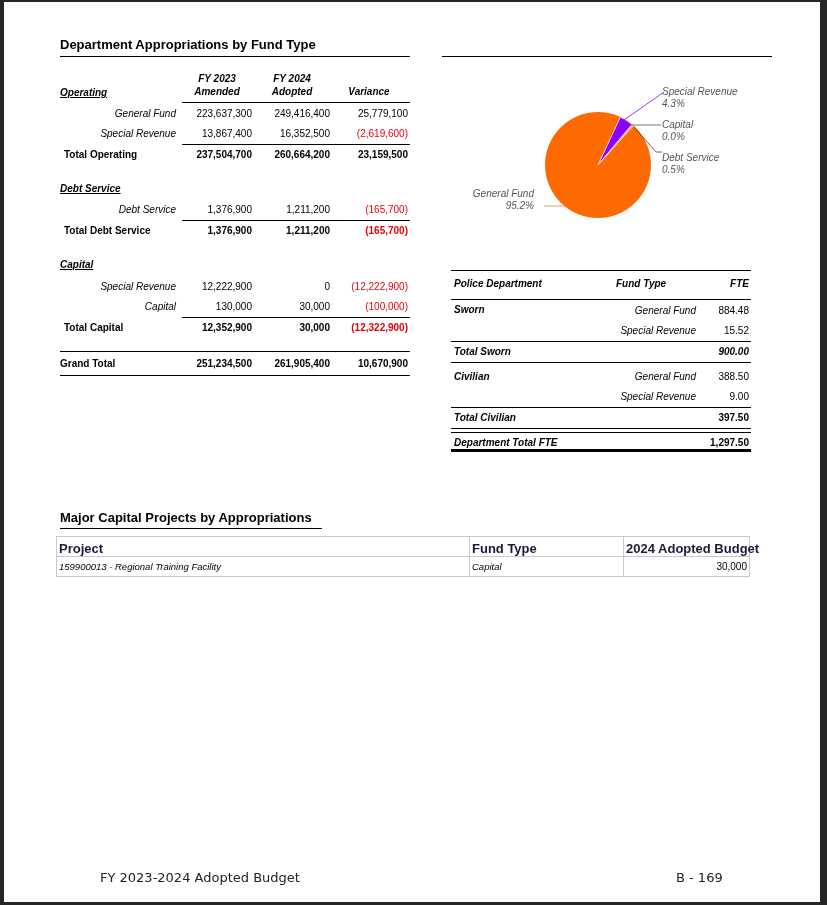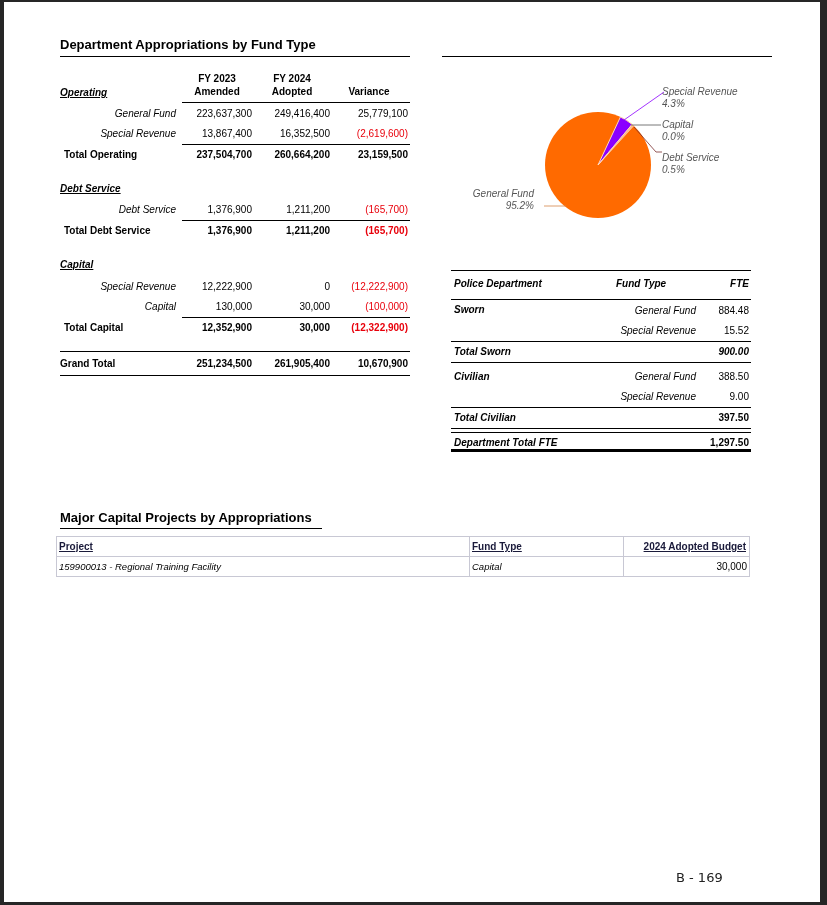--- a/index.html
+++ b/index.html
@@ -9,24 +9,24 @@
   .abs { position:absolute; white-space:nowrap; }
   .h1 { font-weight:bold; font-size:13px; }
   .rule { position:absolute; height:0; border-top:1px solid #000; }
   .rule3 { position:absolute; height:0; border-top:3px solid #000; }
   .sec { font-weight:bold; font-style:italic; text-decoration:underline; font-size:10px; }
   .lbl-i { font-style:italic; font-size:10px; text-align:right; }
   .lbl-b { font-weight:bold; font-size:10px; text-align:left; }
   .num { font-size:10px; text-align:right; }
   .numb { font-size:10px; text-align:right; font-weight:bold; }
   .neg { color:#e8000b; }
-  .colh { font-weight:bold; font-size:10px; text-align:center; line-height:13px; }
+  .colh { font-weight:bold; font-style:italic; font-size:10px; text-align:center; line-height:13px; }
   .fte-h { font-weight:bold; font-style:italic; font-size:10px; }
   .pie-lbl { font-style:italic; font-size:10px; color:#555; line-height:12px; }
-  .proj-h { font-weight:bold; font-size:10px; text-decoration:underline; color:#1a1a3a; }
+  .proj-h { font-weight:bold; font-size:13px; color:#1a1a3a; }
   .proj-c { font-style:italic; font-size:9.5px; }
   .footer { font-family:"DejaVu Sans", sans-serif; font-size:13px; color:#222; }
   .grid-line { position:absolute; background:#c8c8d4; }
 </style>
 </head>
 <body>
 
 <div class="page">
 
   <div class="abs h1" style="left:56px;top:35px;">Department Appropriations by Fund Type</div>
@@ -174,14 +174,15 @@
 
     <div class="abs proj-h" style="left:55px;top:539px;">Project</div>
     <div class="abs proj-h" style="left:468px;top:539px;">Fund Type</div>
     <div class="abs proj-h" style="left:622px;top:539px;width:120px;text-align:right;">2024 Adopted Budget</div>
 
     <div class="abs proj-c" style="left:55px;top:559px;">159900013 - Regional Training Facility</div>
     <div class="abs proj-c" style="left:468px;top:559px;">Capital</div>
     <div class="abs num" style="left:622px;top:559px;width:121px;">30,000</div>
   </div>
 
+  <div class="abs footer" style="left:96px;top:868px;">FY 2023-2024 Adopted Budget</div>
   <div class="abs footer" style="left:672px;top:868px;">B - 169</div>
 </div>
 
 </body></html>

